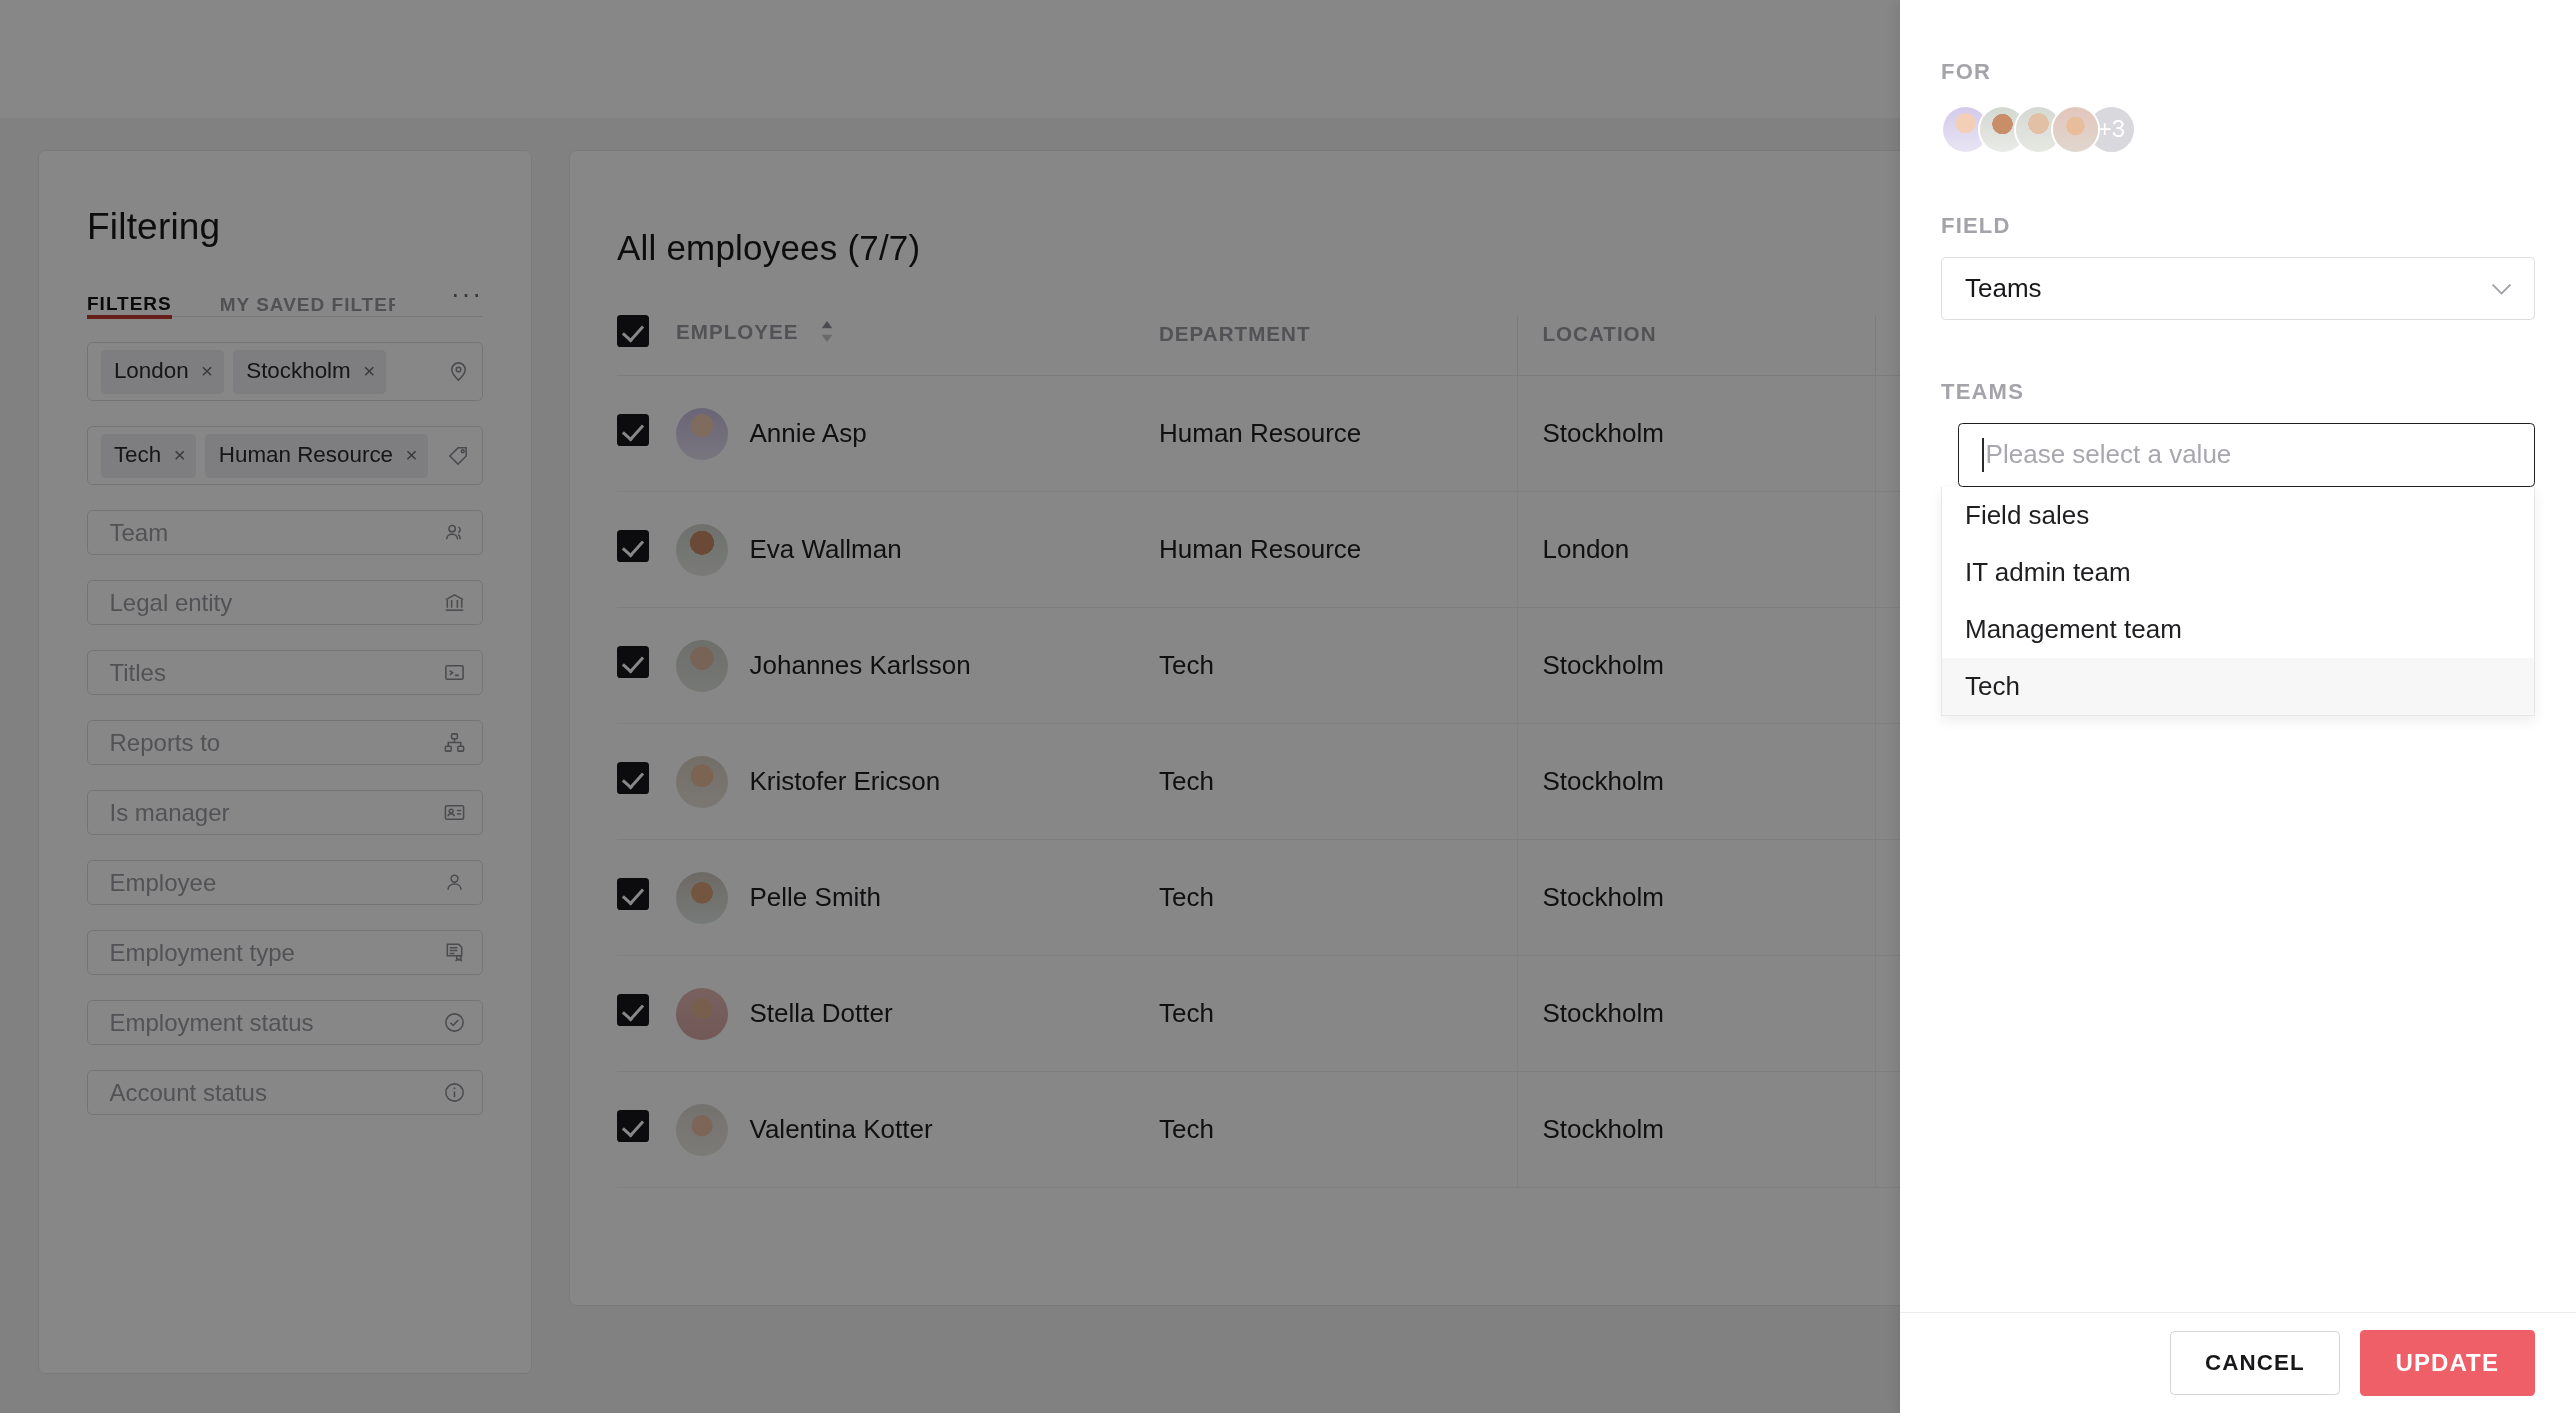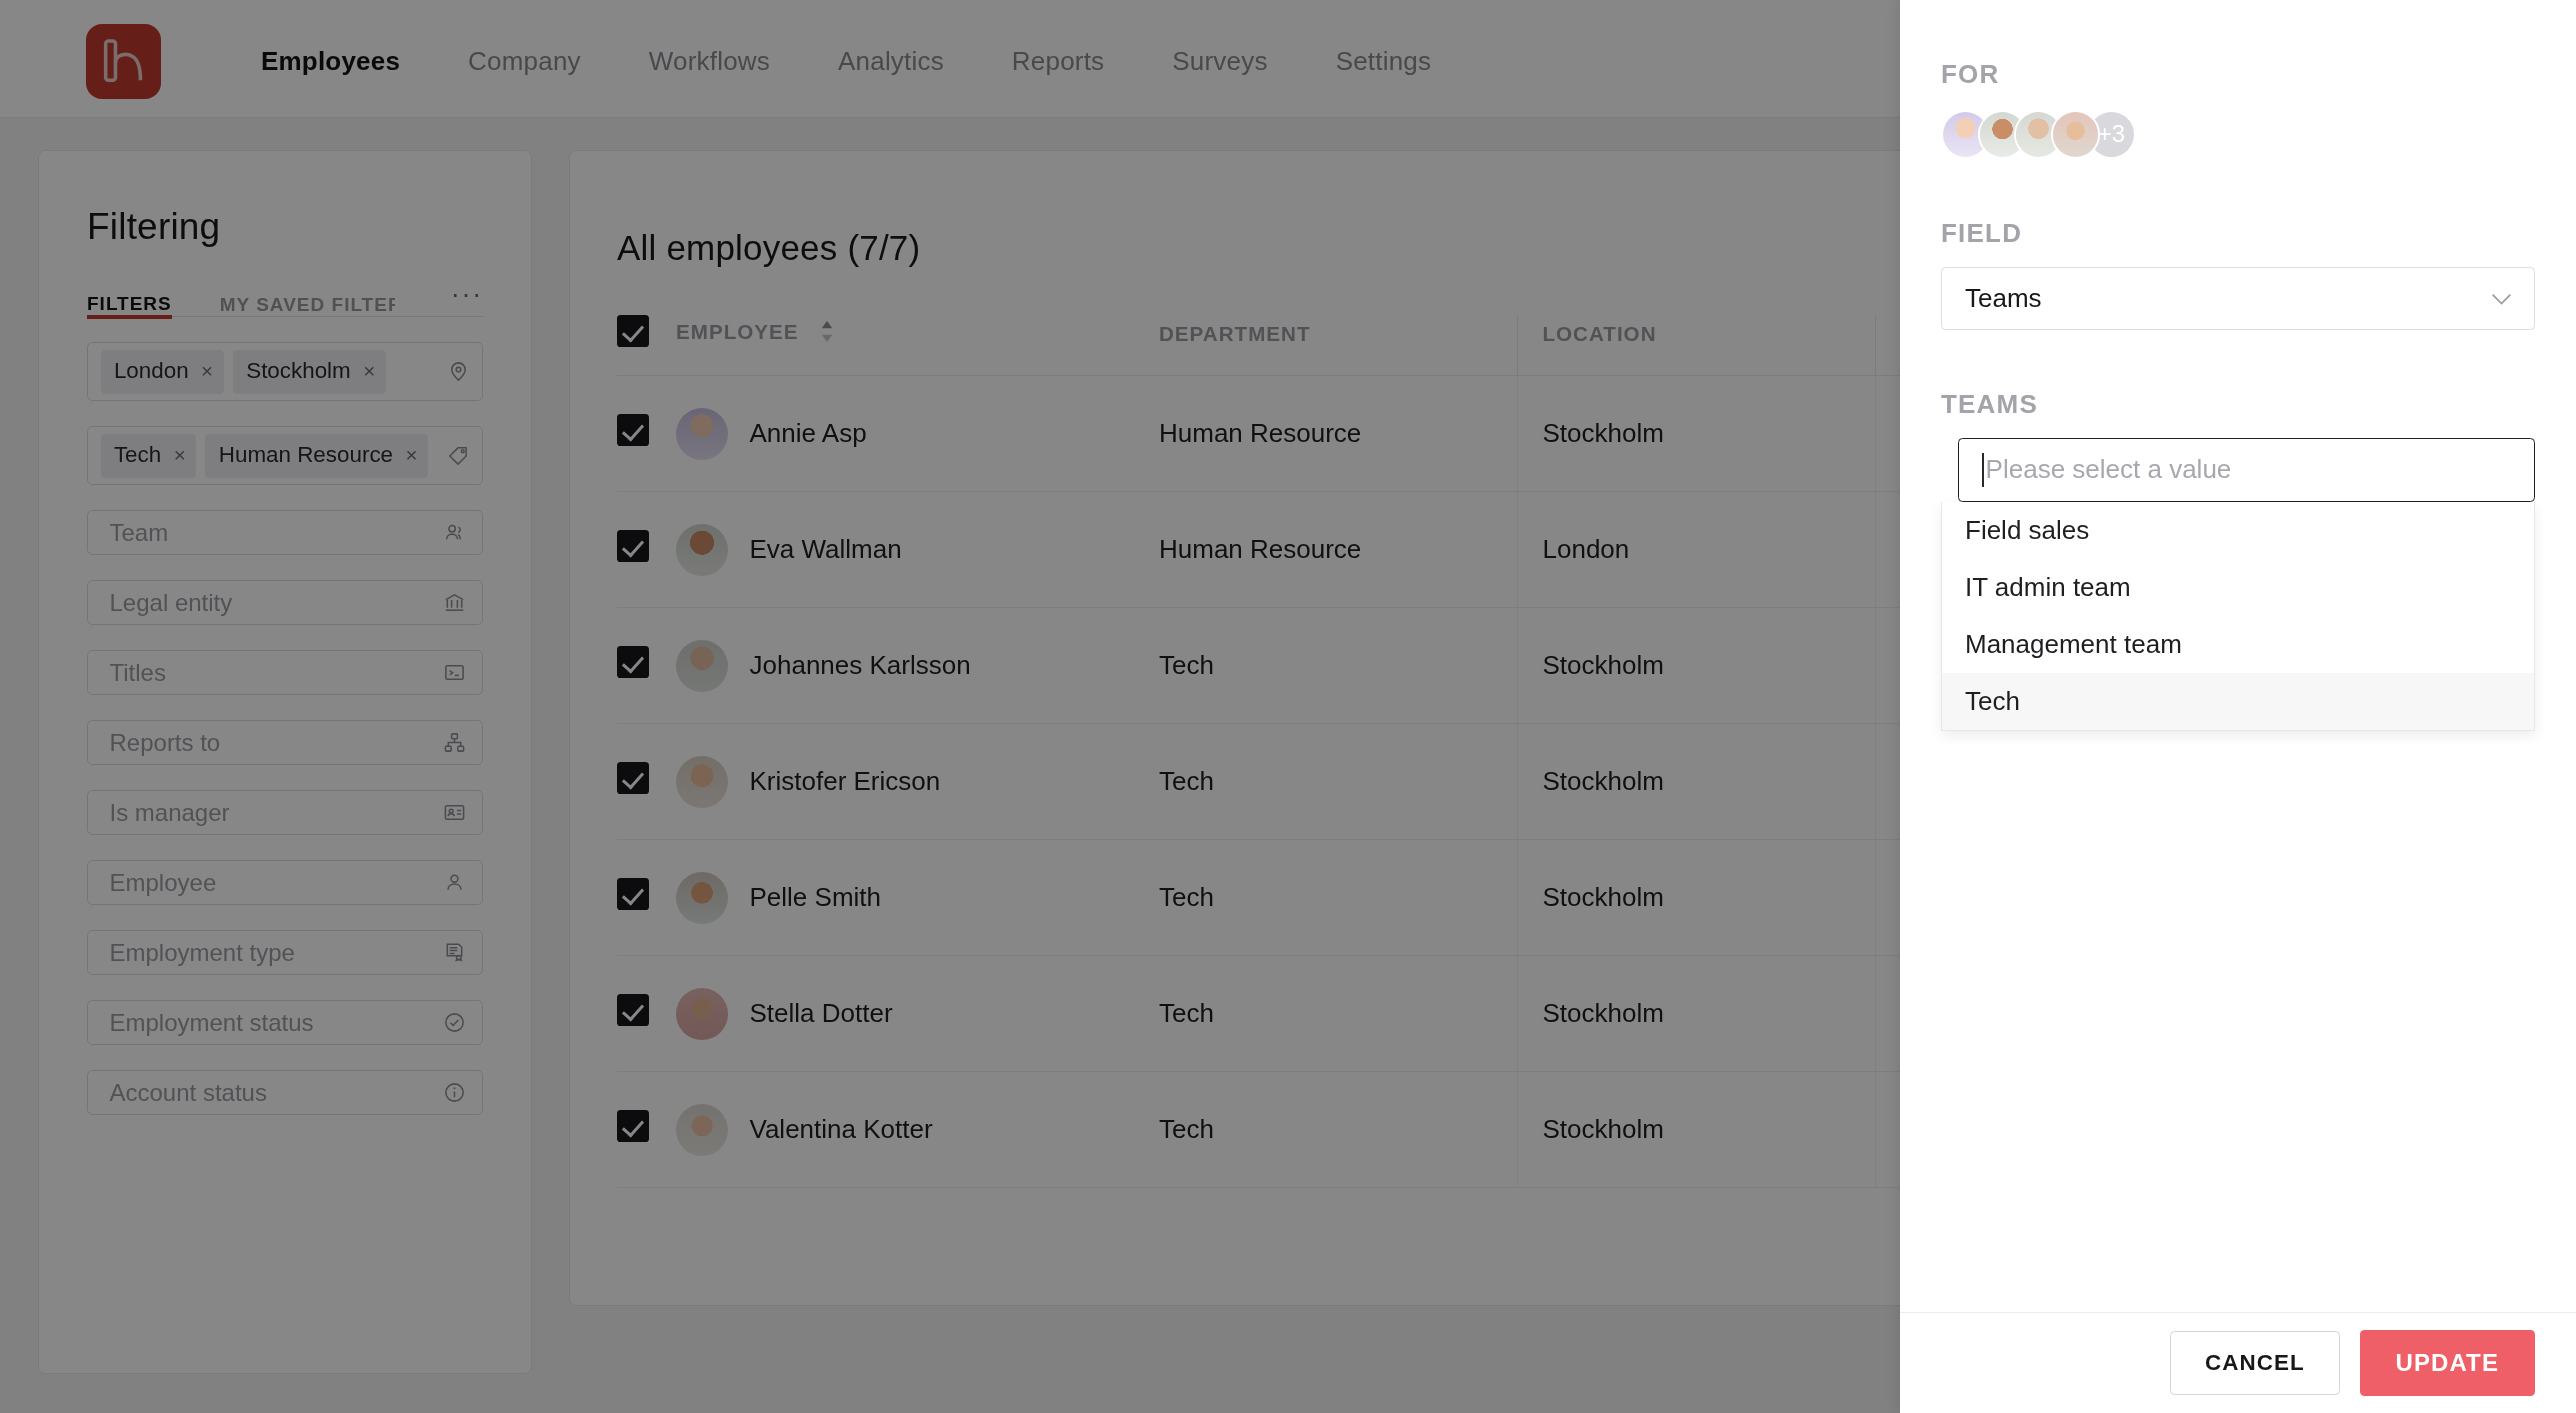--- a/index.html
+++ b/index.html
@@ -182,21 +182,21 @@
     border-bottom: 0.9px solid #ececef;
   }
   .panel-title { font-size: 33px; color: #141414; letter-spacing: 0.2px; }
   .panel-close {
     margin-left: auto; color: #7b7b83; font-size: 31px; line-height: 1;
     font-weight: 300; padding: 5.4px 3.6px;
   }
   .panel-body { flex: 1 1 auto; padding: 0 41px; position: relative; }
 
   .plabel {
-    font-size: 26px; letter-spacing: 1.2px; font-weight: 700;
+    font-size: 22px; letter-spacing: 1.2px; font-weight: 700;
     color: #a3a3a9; margin-top: 59px;
   }
   .avatars { display: flex; align-items: center; margin-top: 19.7px; }
   .avatars .av2 {
     width: 49px; height: 49px; border-radius: 50%;
     border: 2.7px solid #fff; margin-left: -12.5px;
     overflow: hidden; position: relative; flex: none;
   }
   .avatars .av2:first-child { margin-left: 0; }
   .avatars .more {
@@ -253,37 +253,20 @@
   }
 </style>
 </head>
 <body>
 
 <div id="root">
 
   <div id="app">
     <div id="app-inner">
 
-      <div class="topbar">
-        <div class="logo">
-          <svg width="41" height="45" viewBox="0 0 46 50" fill="none">
-            <rect x="3" y="2" width="11" height="44" rx="3" stroke="#e8cfcd" stroke-width="4"></rect>
-            <path d="M14 26 C14 18 26 14 34 20 C40 24 42 32 42 46" stroke="#e8cfcd" stroke-width="4" fill="none"></path>
-          </svg>
-        </div>
-        <div class="nav">
-          <div class="nav-item active">Employees</div>
-          <div class="nav-item">Company</div>
-          <div class="nav-item">Workflows</div>
-          <div class="nav-item">Analytics</div>
-          <div class="nav-item">Reports</div>
-          <div class="nav-item">Surveys</div>
-          <div class="nav-item">Settings</div>
-        </div>
-      </div>
 
       <div class="page">
 
         <div class="card" id="filtering">
           <h2>Filtering</h2>
 
           <div class="tabs">
             <div class="tab active">FILTERS</div>
             <div class="tab-sep"></div>
             <div class="tab tab-clip">MY SAVED FILTERS</div>

